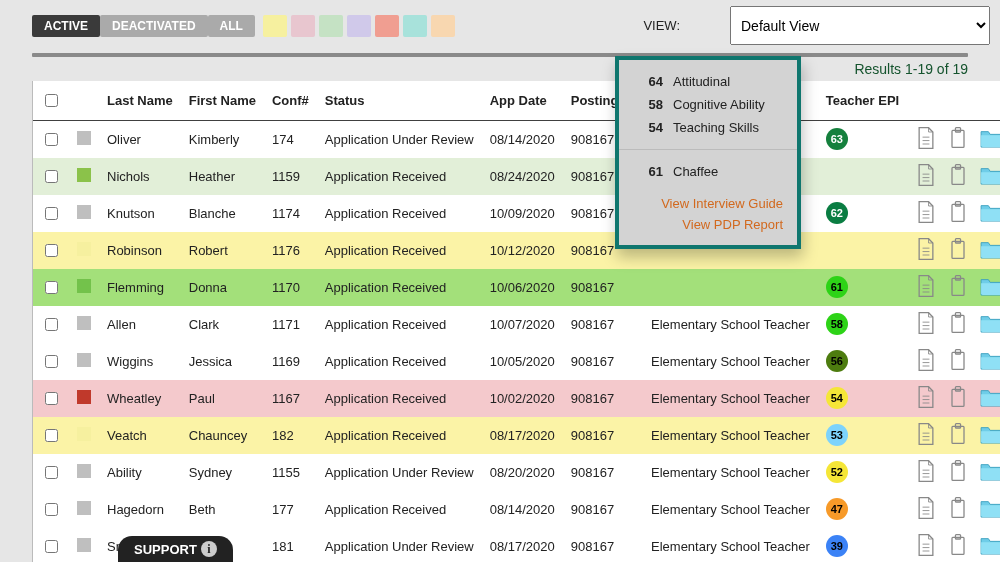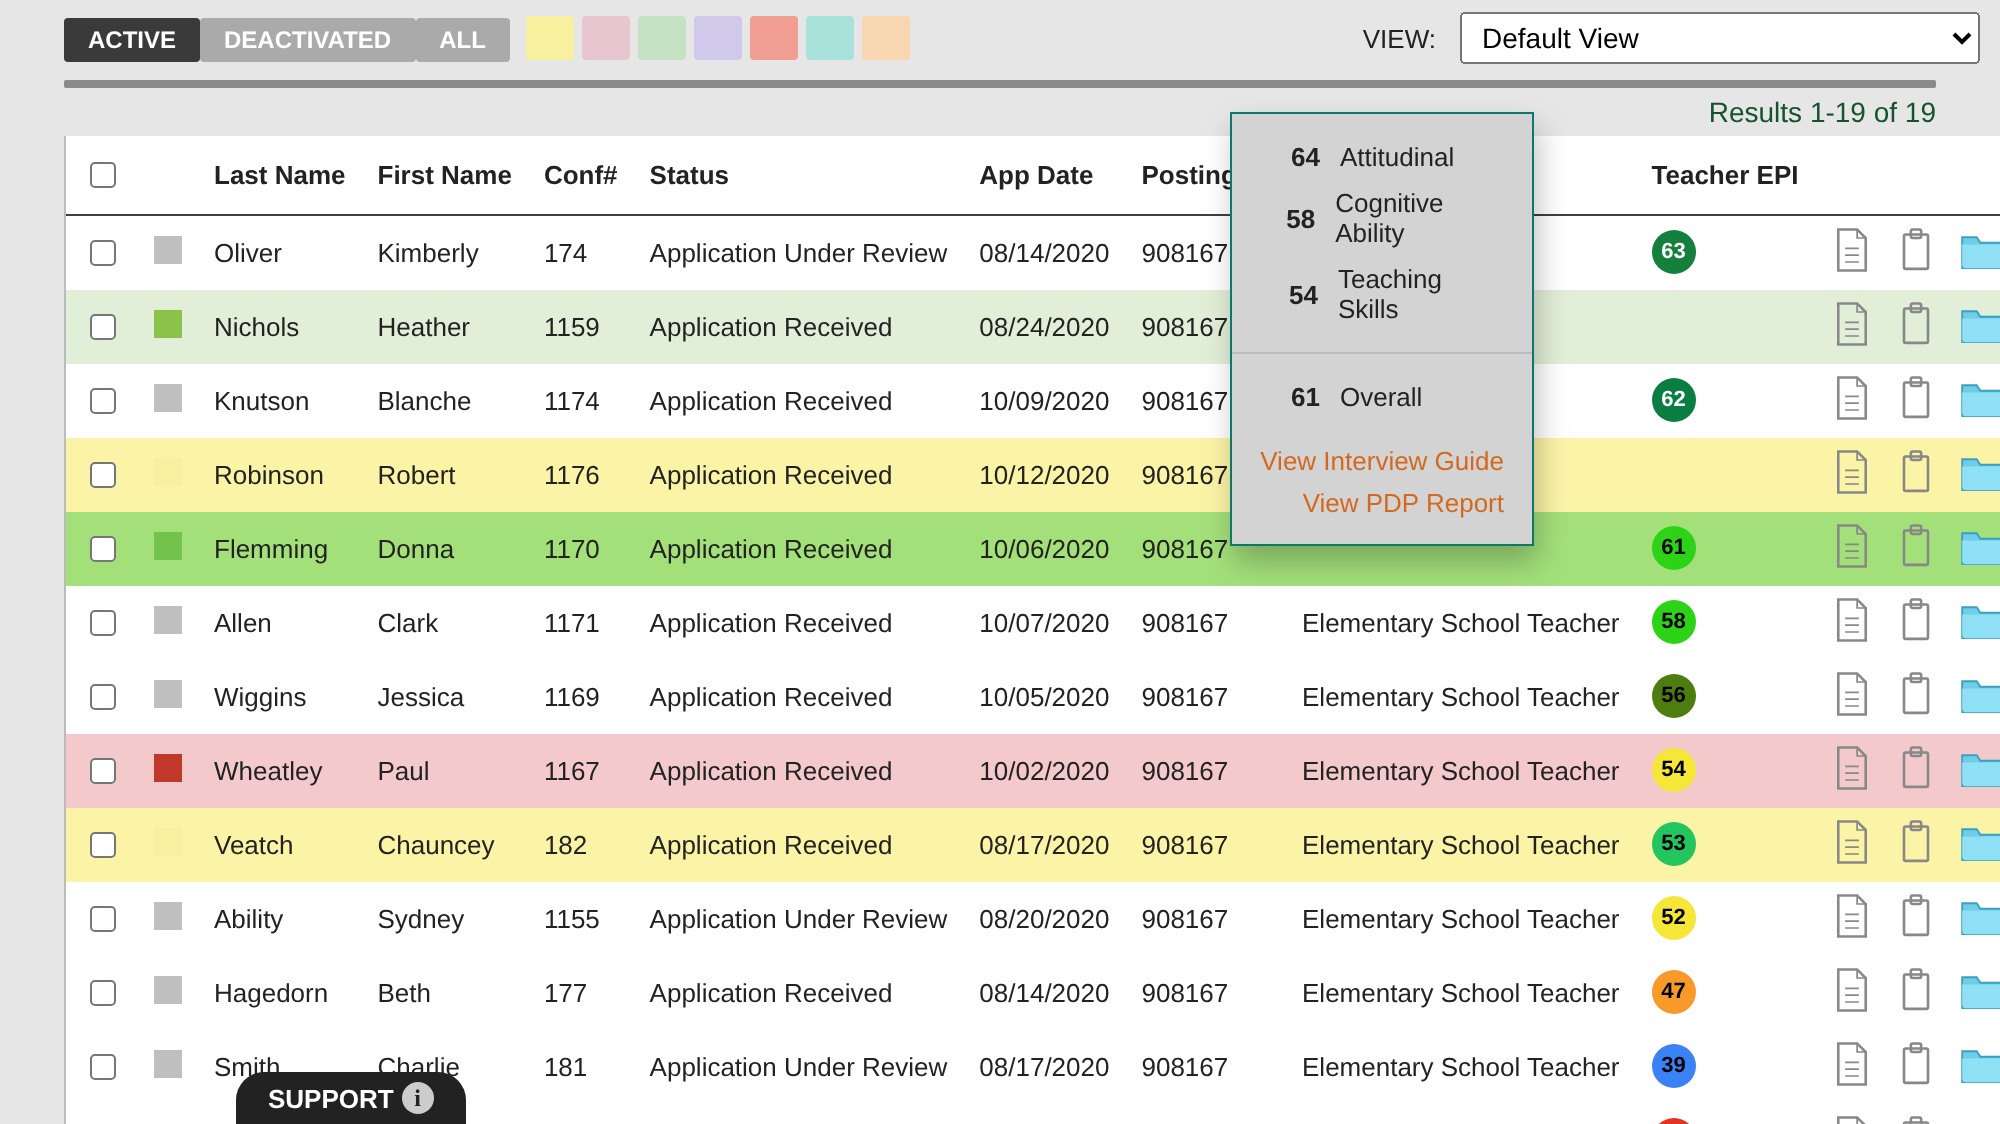--- a/index.html
+++ b/index.html
@@ -39,23 +39,24 @@
     display: inline-block;
   }
   .view-label {
     margin-left: auto;
     margin-right: 8px;
     font-size: 13px;
     text-align: center;
   }
   .view-select {
     width: 260px;
-    height: 26px;
+    height: 39px;
     font-size: 14px;
     padding: 2px 6px;
+    margin-left: 38px;
   }
   .sep-bar {
     height: 4px;
     margin: 4px 32px 0 32px;
     background: #8a8a8a;
     border-radius: 1px;
   }
   .results-info {
     text-align: right;
     padding: 4px 32px 0 0;
@@ -104,23 +105,23 @@
     font-weight: bold;
   }
   .act-icons { display: flex; gap: 10px; align-items: center; }
   .icon-svg { width: 22px; height: 24px; cursor: pointer; }
   .folder { width: 26px; height: 20px; cursor: pointer; }
 
   .popover {
     position: absolute;
     top: 56px;
     left: 615px;
-    width: 152px;
+    width: 186px;
     background: #d3d3d3;
-    border: 1px solid #0f766e;
+    border: 4px solid #0f766e;
     padding: 10px 0 10px;
     box-shadow: 2px 8px 14px rgba(0,0,0,0.25);
   }
   .pop-row {
     display: flex;
     align-items: center;
     padding: 4px 14px;
     font-size: 13px;
   }
   .pop-row .num { width: 30px; text-align: right; font-weight: bold; margin-right: 10px; }
@@ -428,21 +429,21 @@
         <tr style="background: rgb(251, 243, 166);">
           <td class="col-chk"><input type="checkbox" style=""></td>
           <td class="col-color"><span class="colbox" style="background:#f6f09f"></span></td>
           <td>Veatch</td>
           <td>Chauncey</td>
           <td>182</td>
           <td>Application Received</td>
           <td>08/17/2020</td>
           <td>908167</td>
           <td>Elementary School Teacher</td>
-          <td><span class="epi" style="background:#22c55e;color:#000000">53</span></td>
+          <td><span class="epi" style="background:#7dd3fc;color:#000000">53</span></td>
           <td>
             <div class="act-icons">
               <span><svg class="icon-svg" viewBox="0 0 24 28">
                   <path fill="none" stroke="#888" stroke-width="1.5" d="M4 2h11l5 5v19H4z"></path>
                   <path fill="none" stroke="#888" d="M15 2v5h5"></path>
                   <path stroke="#888" d="M8 13h8M8 17h8M8 21h8"></path>
                 </svg></span>
               <span><svg class="icon-svg" viewBox="0 0 24 28">
                   <rect x="5" y="5" width="14" height="20" rx="1" fill="none" stroke="#888" stroke-width="1.5"></rect>
                   <rect x="9" y="2" width="6" height="5" rx="1" fill="none" stroke="#888" stroke-width="1.5"></rect>
@@ -585,21 +586,21 @@
         <span>Cognitive Ability</span>
       </div>
       <div class="pop-row">
         <span class="num">54</span>
         <span>Teaching Skills</span>
       </div>
     </div>
   <div class="pop-sep"></div>
   <div class="pop-row">
     <span class="num">61</span>
-    <span>Overall</span>
+    <span>Chaffee</span>
   </div>
   <div style="height:10px;"></div>
   <div class="pop-link">View Interview Guide</div>
   <div class="pop-link">View PDP Report</div>
 </div>
 
 <div class="support">
   <span>SUPPORT</span>
   <span class="info-circle">i</span>
 </div>

